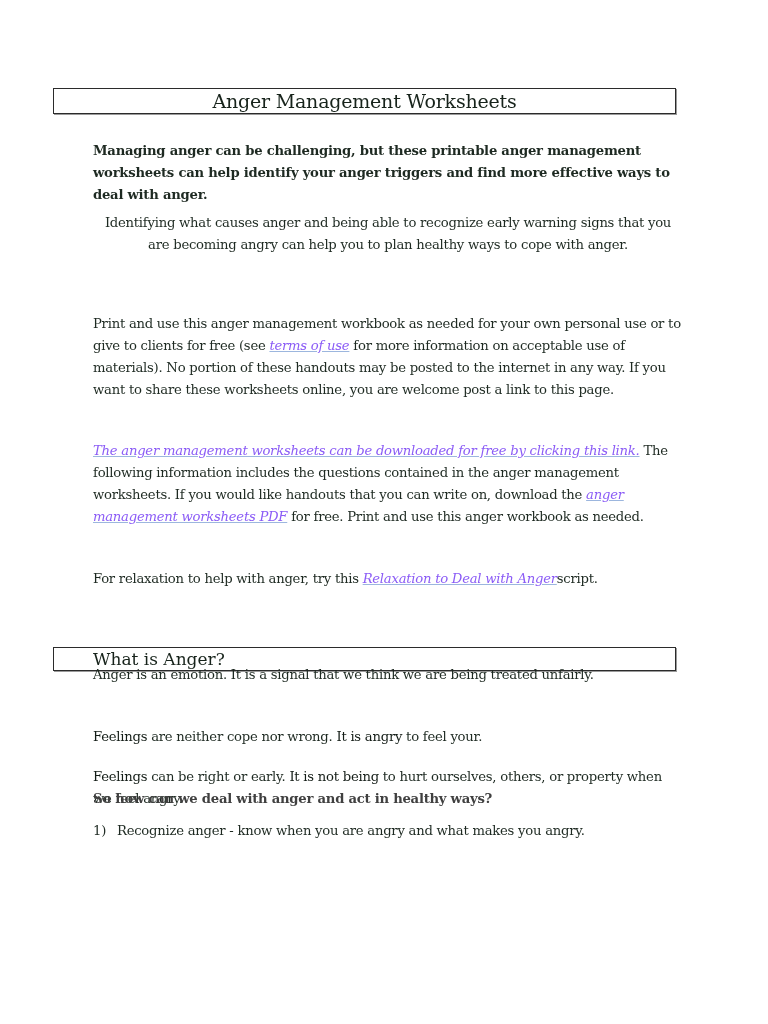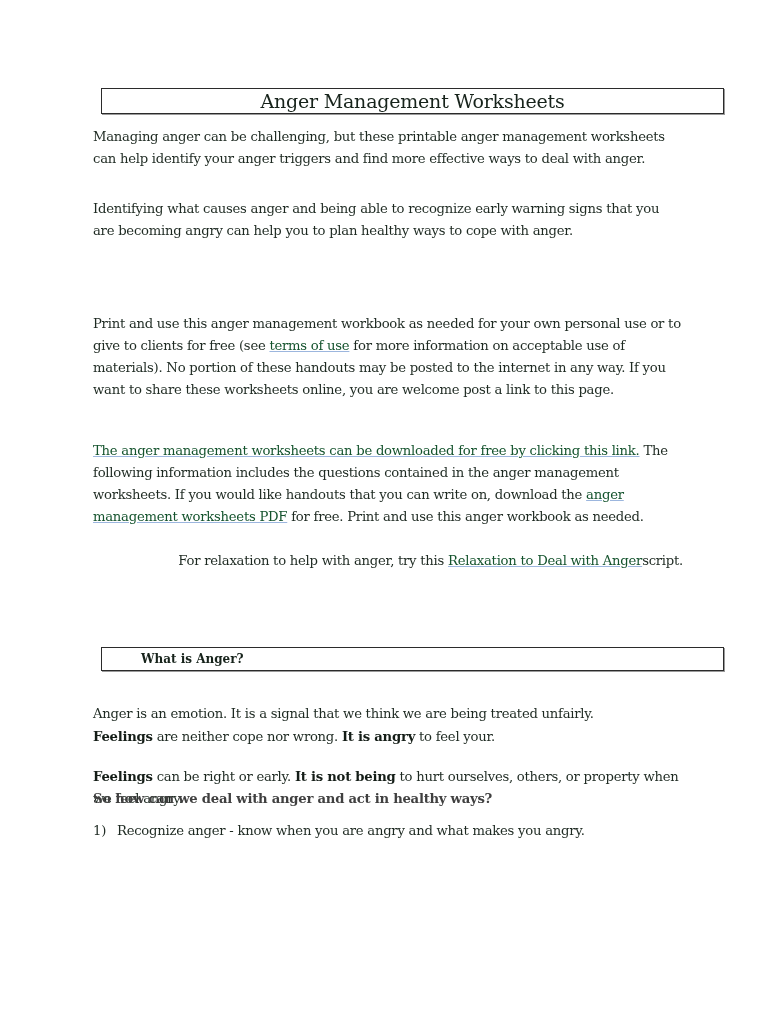--- a/index.html
+++ b/index.html
@@ -15,21 +15,20 @@
       font-family: "DejaVu Serif", "Liberation Serif", serif;
       color: #1e2a22;
     }
     .box {
       position: absolute;
       left: 53px;
       width: 621px;
       border: 1px solid #2b2b2b;
       box-shadow: 1px 1px 0 #9a9a9a;
       background: #ffffff;
-      margin-left: 48px;
     }
     .title-box {
       top: 88px;
       height: 24px;
       text-align: center;
     }
     .title-box h1 {
       margin: 0;
       font-family: "DejaVu Serif", "Liberation Serif", serif;
       font-weight: normal;
@@ -39,72 +38,73 @@
       letter-spacing: -0.2px;
     }
     .section-box {
       top: 647px;
       height: 22px;
     }
     .section-box h2 {
       margin: 0;
       padding-left: 39px;
       font-family: "DejaVu Serif", "Liberation Serif", serif;
-      font-weight: bold;
-      font-size: 12px;
+      font-weight: normal;
+      font-size: 17px;
       line-height: 22px;
       color: #17231b;
     }
     .para {
       position: absolute;
       left: 93px;
       width: 590px;
       margin: 0;
       font-size: 13.2px;
       line-height: 22px;
       color: #1e2a22;
       letter-spacing: -0.25px;
     }
     .para b {
-      font-weight: bold;
+      font-weight: normal;
       color: #141d17;
       text-align: right;
     }
     a.link {
-      color: #14532d;
+      color: #8b5cf6;
       text-decoration: underline;
       text-decoration-color: #9cb6de;
+      font-style: italic;
     }
     .list-num {
       display: inline-block;
       width: 24px;
     }
   </style>
 </head>
 <body>
 
 <div class="box title-box">
   <h1>Anger Management Worksheets</h1>
 </div>
 
-<p class="para" style="top:126px;">Managing anger can be challenging, but these printable anger management worksheets can help identify your anger triggers and find more effective ways to deal with anger.</p>
+<p class="para" style="top:140px;font-weight:bold;">Managing anger can be challenging, but these printable anger management worksheets can help identify your anger triggers and find more effective ways to deal with anger.</p>
 
-<p class="para" style="top:198px;">Identifying what causes anger and being able to recognize early warning signs that you are becoming angry can help you to plan healthy ways to cope with anger.</p>
+<p class="para" style="top:212px;text-align:center;">Identifying what causes anger and being able to recognize early warning signs that you are becoming angry can help you to plan healthy ways to cope with anger.</p>
 
 <p class="para" style="top:313px;"><span>Print and use this anger management workbook as needed for your own personal use or to give to clients for free (see </span><a class="link">terms of use</a><span> for more information on acceptable use of materials). No portion of these handouts may be posted to the internet in any way. If you want to share these worksheets online, you are welcome post a link to this page.</span></p>
 
 <p class="para" style="top:440px;"><a class="link">The anger management worksheets can be downloaded for free by clicking this link.</a><span> The following information includes the questions contained in the anger management worksheets. If you would like handouts that you can write on, download the </span><a class="link">anger management worksheets PDF</a><span> for free. Print and use this anger workbook as needed.</span></p>
 
-<p class="para" style="top:550px;text-align:right;"><span>For relaxation to help with anger, try this </span><a class="link">Relaxation to Deal with Anger</a><span>script.</span></p>
+<p class="para" style="top:568px;"><span>For relaxation to help with anger, try this </span><a class="link">Relaxation to Deal with Anger</a><span>script.</span></p>
 
 <div class="box section-box">
   <h2>What is Anger?</h2>
 </div>
 
-<p class="para" style="top:703px;">Anger is an emotion. It is a signal that we think we are being treated unfairly.</p>
+<p class="para" style="top:664px;">Anger is an emotion. It is a signal that we think we are being treated unfairly.</p>
 
 <p class="para" style="top:726px;"><b>Feelings</b><span> are neither cope nor wrong. </span><b>It is angry</b><span> to feel your.</span></p>
 
 <p class="para" style="top:766px;"><b>Feelings</b><span> can be right or early. </span><b>It is not being</b><span> to hurt ourselves, others, or property when we feel angry.</span></p>
 
 <p class="para" style="top:788px; font-weight:bold; color:#404040;">So how can we deal with anger and act in healthy ways?</p>
 
 <p class="para" style="top:820px;"><span class="list-num">1)</span><span>Recognize anger - know when you are angry and what makes you angry.</span></p>
 
 </body></html>

